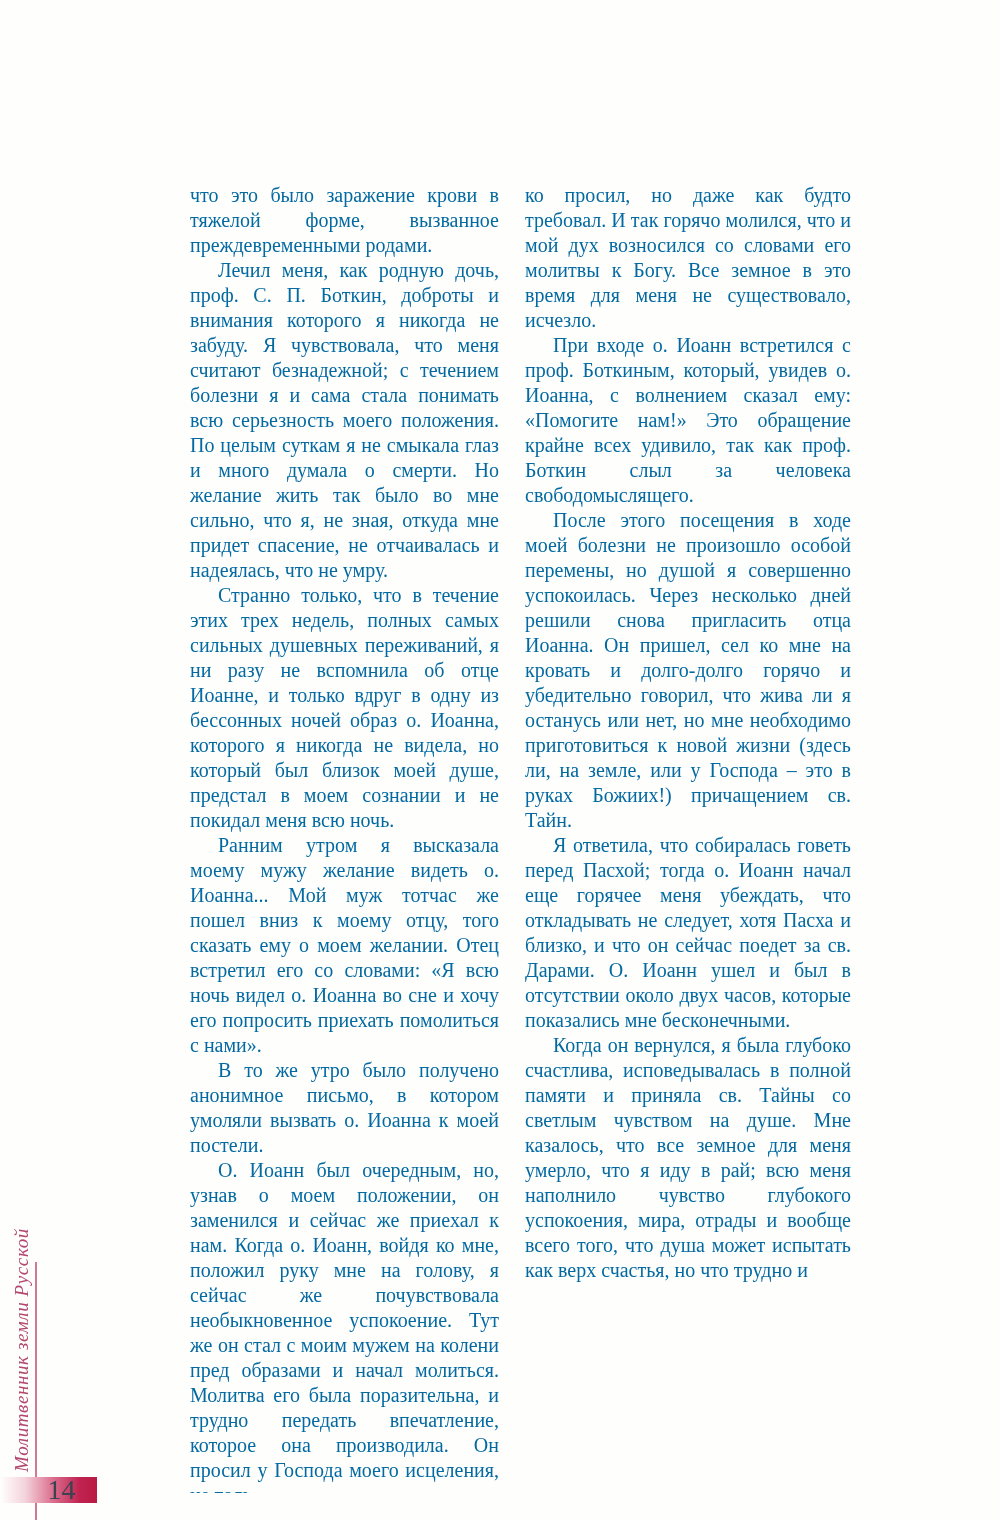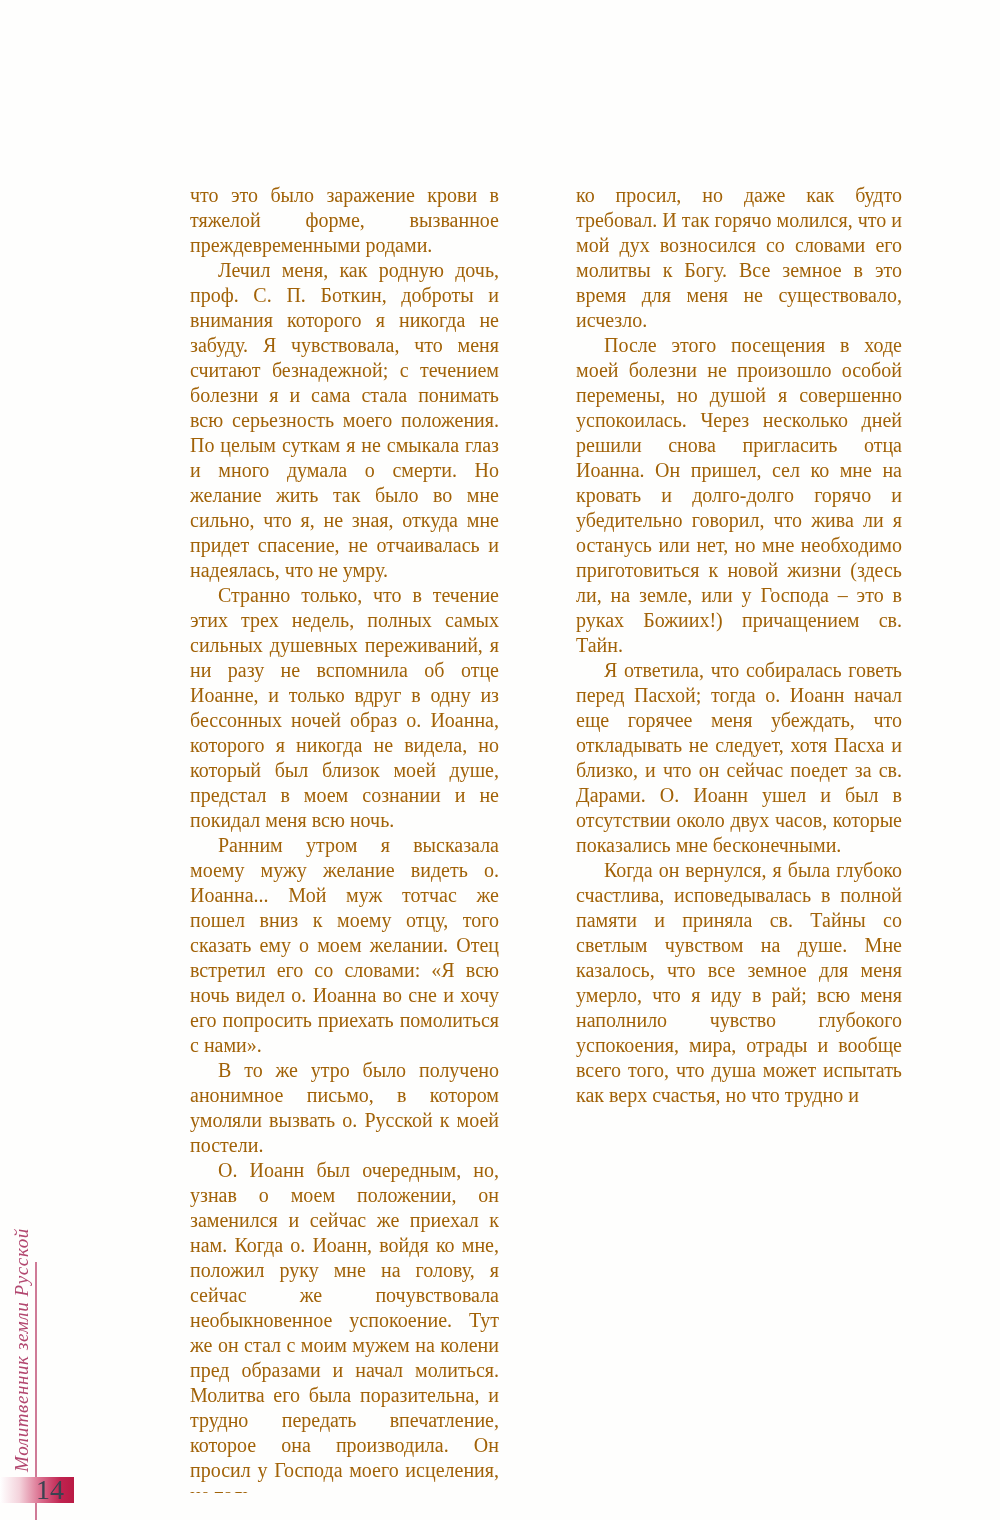--- a/index.html
+++ b/index.html
@@ -16,26 +16,26 @@
     font-family: "Liberation Serif", serif;
   }
   
   .col {
     position: absolute;
     top: 183px;
     height: 1310px;
     overflow: hidden;
   }
   .col-left  { left: 190px; width: 309px; }
-  .col-right { left: 576px; width: 326px; }
+  .col-right { left: 525px; width: 326px; }
   .para {
     margin: 0;
     font-size: 20px;
     line-height: 25px;
-    color: #a16207;
+    color: #0369a1;
     text-align: justify;
     text-indent: 28px;
     hyphens: auto;
     -webkit-hyphens: auto;
   }
   .para.no-indent { text-indent: 0; }
   
   .sidebar-title {
     position: absolute;
     left: 33px;
@@ -54,21 +54,21 @@
     top: 1262px;
     width: 2px;
     height: 258px;
     background: #cf7b97;
     z-index: 1;
   }
   .pagenum-bar {
     position: absolute;
     left: 0;
     top: 1477px;
-    width: 74px;
+    width: 97px;
     height: 26px;
     z-index: 2;
     background: linear-gradient(90deg,
       #ffffff 0%,
       #f4d3dc 26%,
       #da6d8d 55%,
       #c02350 82%,
       #b91a44 100%);
     display: flex;
     align-items: center;
@@ -84,26 +84,27 @@
 </head>
 <body>
 
 <div class="page">
 
   <section class="col col-left">
     <p class="para no-indent" lang="ru">что это было заражение крови в тяжелой форме, вызванное преждевременными родами.</p>
     <p class="para" lang="ru">Лечил меня, как родную дочь, проф. С. П. Боткин, доброты и внимания которого я никогда не забуду. Я чувствовала, что меня считают безнадежной; с течением болезни я и сама стала понимать всю серьезность моего положения. По целым суткам я не смыкала глаз и много думала о смерти. Но желание жить так было во мне сильно, что я, не зная, откуда мне придет спасение, не отчаивалась и надеялась, что не умру.</p>
     <p class="para" lang="ru">Странно только, что в течение этих трех недель, полных самых сильных душевных переживаний, я ни разу не вспомнила об отце Иоанне, и только вдруг в одну из бессонных ночей образ о. Иоанна, которого я никогда не видела, но который был близок моей душе, предстал в моем сознании и не покидал меня всю ночь.</p>
     <p class="para" lang="ru">Ранним утром я высказала моему мужу желание видеть о. Иоанна... Мой муж тотчас же пошел вниз к моему отцу, того сказать ему о моем желании. Отец встретил его со словами: «Я всю ночь видел о. Иоанна во сне и хочу его попросить приехать помолиться с нами».</p>
-    <p class="para" lang="ru">В то же утро было получено анонимное письмо, в котором умоляли вызвать о. Русской к моей постели.</p>
+    <p class="para" lang="ru">В то же утро было получено анонимное письмо, в котором умоляли вызвать о. Иоанна к моей постели.</p>
     <p class="para" lang="ru">О. Иоанн был очередным, но, узнав о моем положении, он заменился и сейчас же приехал к нам. Когда о. Иоанн, войдя ко мне, положил руку мне на голову, я сейчас же почувствовала необыкновенное успокоение. Тут же он стал с моим мужем на колени пред образами и начал молиться. Молитва его была поразительна, и трудно передать впечатление, которое она производила. Он просил у Господа моего исцеления, не толь-</p>
   </section>
 
   <section class="col col-right">
     <p class="para no-indent" lang="ru">ко просил, но даже как будто требовал. И так горячо молился, что и мой дух возносился со словами его молитвы к Богу. Все земное в это время для меня не существовало, исчезло.</p>
+    <p class="para" lang="ru">При входе о. Иоанн встретился с проф. Боткиным, который, увидев о. Иоанна, с волнением сказал ему: «Помогите нам!» Это обращение крайне всех удивило, так как проф. Боткин слыл за человека свободомыслящего.</p>
     <p class="para" lang="ru">После этого посещения в ходе моей болезни не произошло особой перемены, но душой я совершенно успокоилась. Через несколько дней решили снова пригласить отца Иоанна. Он пришел, сел ко мне на кровать и долго-долго горячо и убедительно говорил, что жива ли я останусь или нет, но мне необходимо приготовиться к новой жизни (здесь ли, на земле, или у Господа – это в руках Божиих!) причащением св. Тайн.</p>
     <p class="para" lang="ru">Я ответила, что собиралась говеть перед Пасхой; тогда о. Иоанн начал еще горячее меня убеждать, что откладывать не следует, хотя Пасха и близко, и что он сейчас поедет за св. Дарами. О. Иоанн ушел и был в отсутствии около двух часов, которые показались мне бесконечными.</p>
     <p class="para" lang="ru">Когда он вернулся, я была глубоко счастлива, исповедывалась в полной памяти и приняла св. Тайны со светлым чувством на душе. Мне казалось, что все земное для меня умерло, что я иду в рай; всю меня наполнило чувство глубокого успокоения, мира, отрады и вообще всего того, что душа может испытать как верх счастья, но что трудно и</p>
   </section>
 
   <div class="sidebar-rule"></div>
 
   <div class="sidebar-title">Молитвенник земли Русской</div>
 
   <div class="pagenum-bar">

